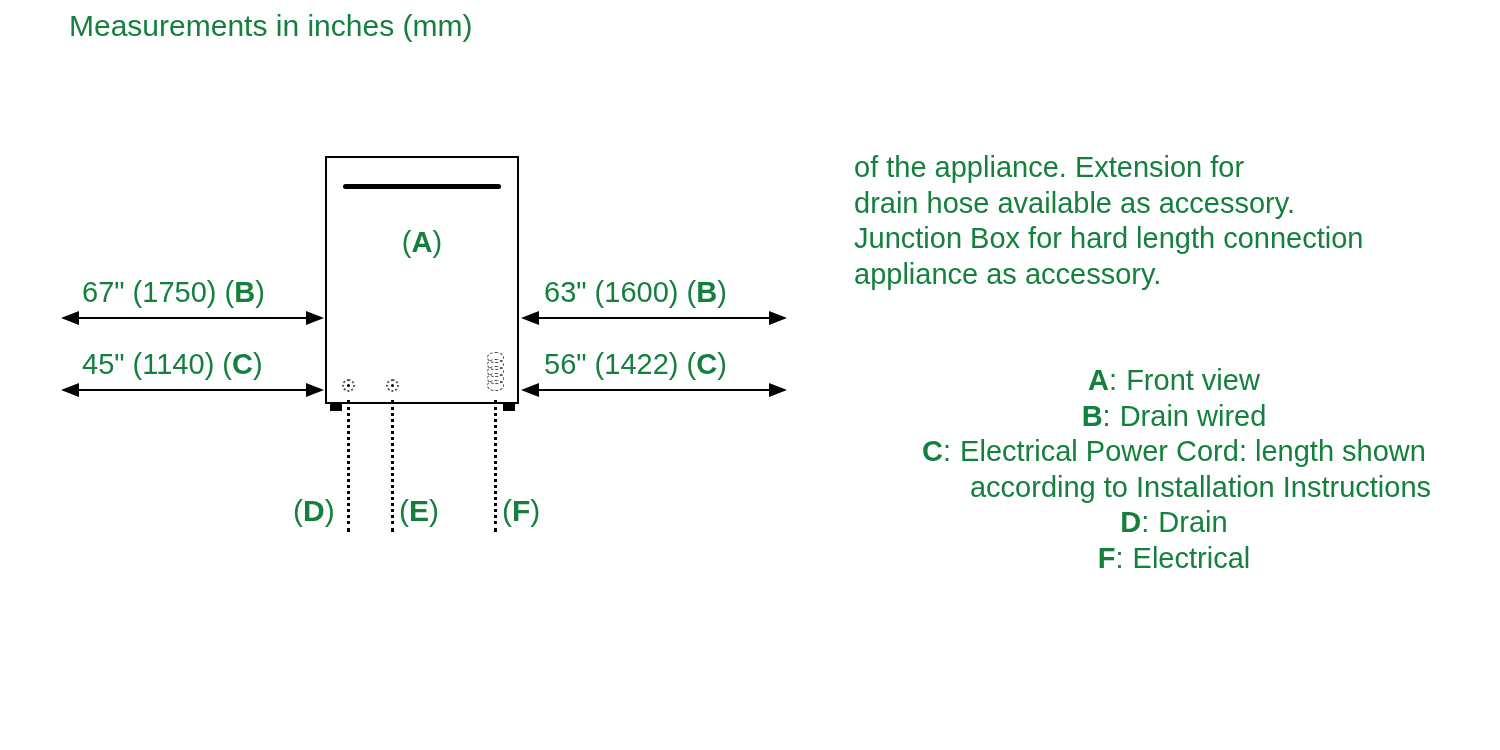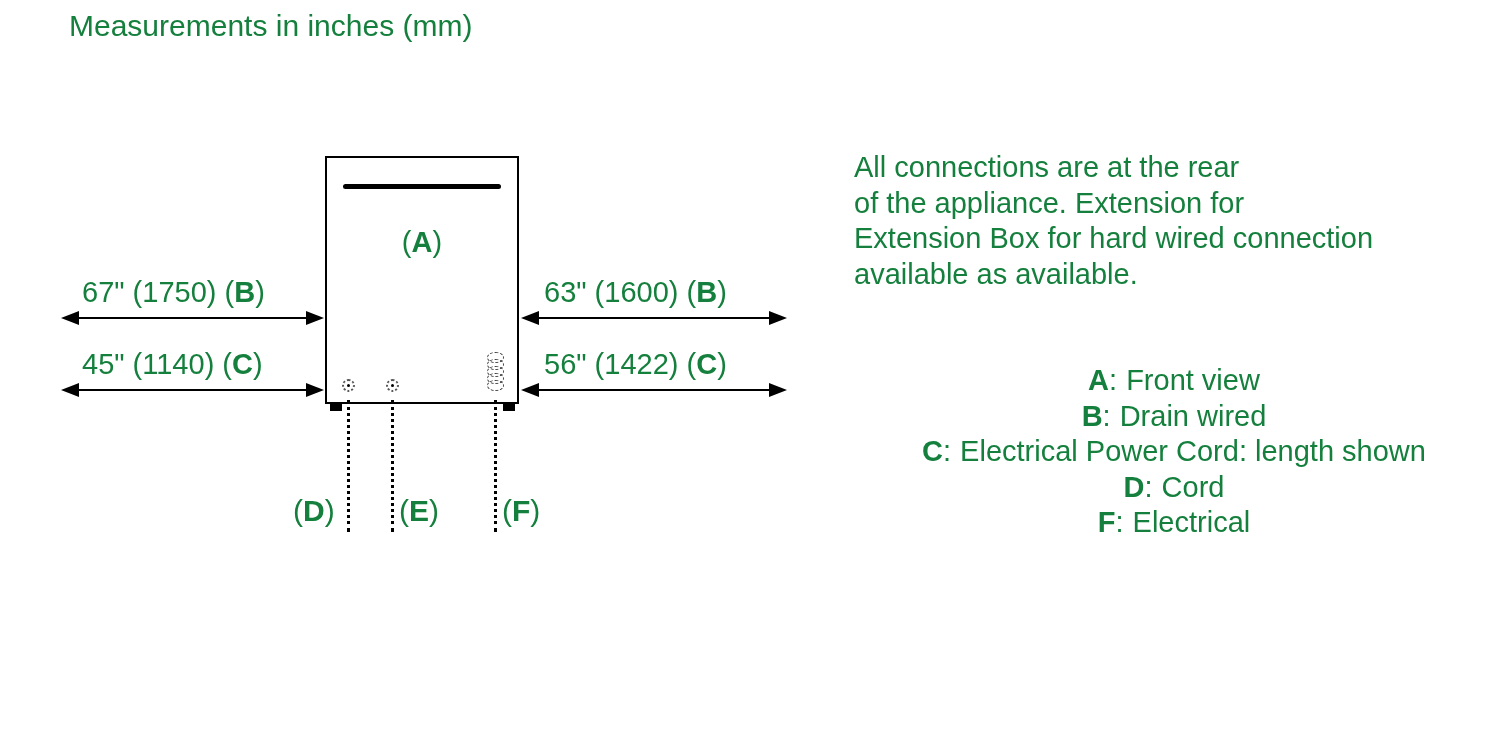--- a/index.html
+++ b/index.html
@@ -139,27 +139,27 @@
 
   <div class="abs leader" style="left:300px;top:400px;height:132px;"></div>
   <div class="abs leader" style="left:344px;top:400px;height:132px;"></div>
   <div class="abs leader" style="left:447px;top:400px;height:132px;"></div>
 
   <div class="abs conn-label" style="left:246px;top:494px;"><span>(</span><b>D</b><span>)</span></div>
   <div class="abs conn-label" style="left:352px;top:494px;"><span>(</span><b>E</b><span>)</span></div>
   <div class="abs conn-label" style="left:455px;top:494px;"><span>(</span><b>F</b><span>)</span></div>
 
   <div class="abs notes">
-    <div>All connections are at the rear</div>
     <div>of the appliance. Extension for</div>
-    <div>Extension Box for hard wired connection</div>
-    <div>available as available.</div>
+    <div>drain hose available as accessory.</div>
+    <div>Junction Box for hard length connection</div>
+    <div>appliance as accessory.</div>
   </div>
 
   <div class="abs legend">
     <div class="legend-row"><b class="lk">A</b><span>:</span><span class="lt">Front view</span></div>
     <div class="legend-row"><b class="lk">B</b><span>:</span><span class="lt">Drain wired</span></div>
-    <div class="legend-row"><b class="lk">C</b><span>:</span><span class="lt">Electrical Power Cord: length shown</span></div>
-    <div class="legend-row"><b class="lk">D</b><span>:</span><span class="lt">Cord</span></div>
+    <div class="legend-row"><b class="lk">C</b><span>:</span><span class="lt">Electrical Power Cord: length shown</span><span class="lt lt2">according to Installation Instructions</span></div>
+    <div class="legend-row"><b class="lk">D</b><span>:</span><span class="lt">Drain</span></div>
     <div class="legend-row"><b class="lk">F</b><span>:</span><span class="lt">Electrical</span></div>
   </div>
 
 </div>
 
 </body></html>

